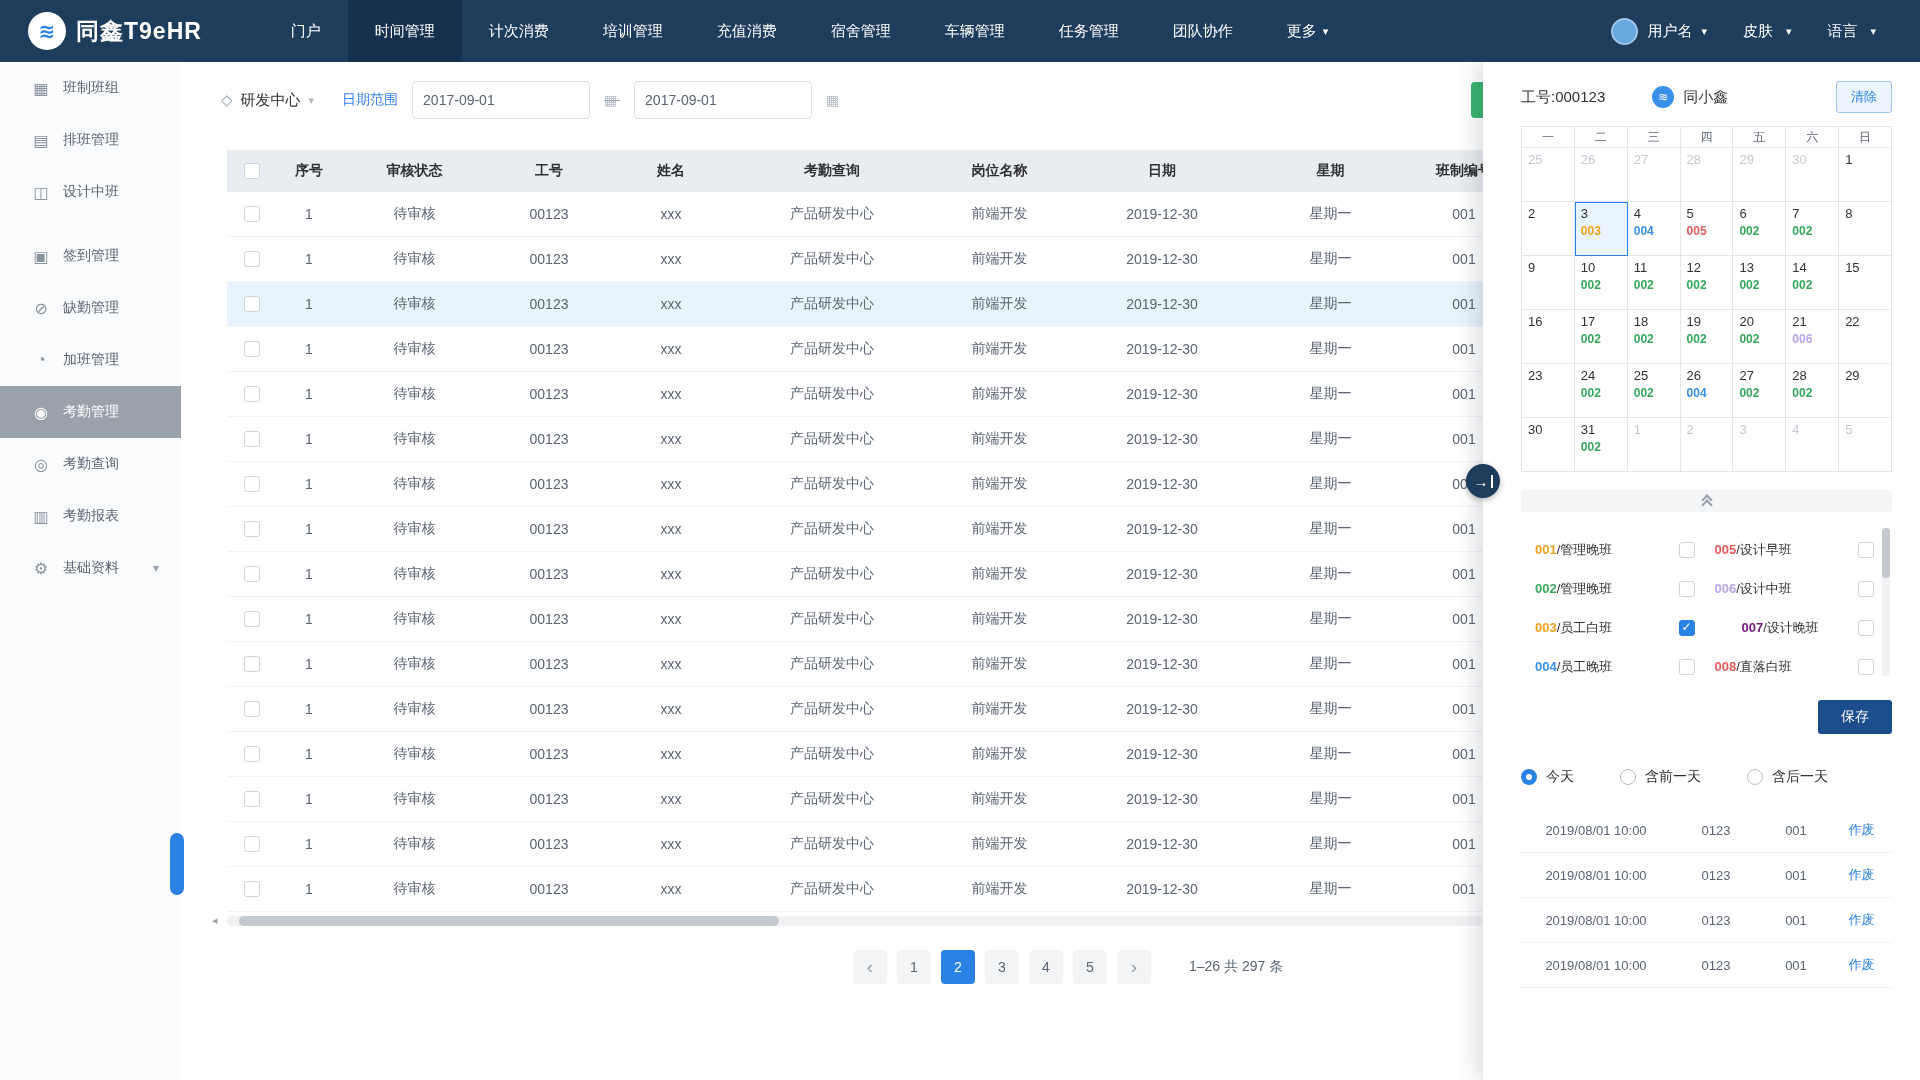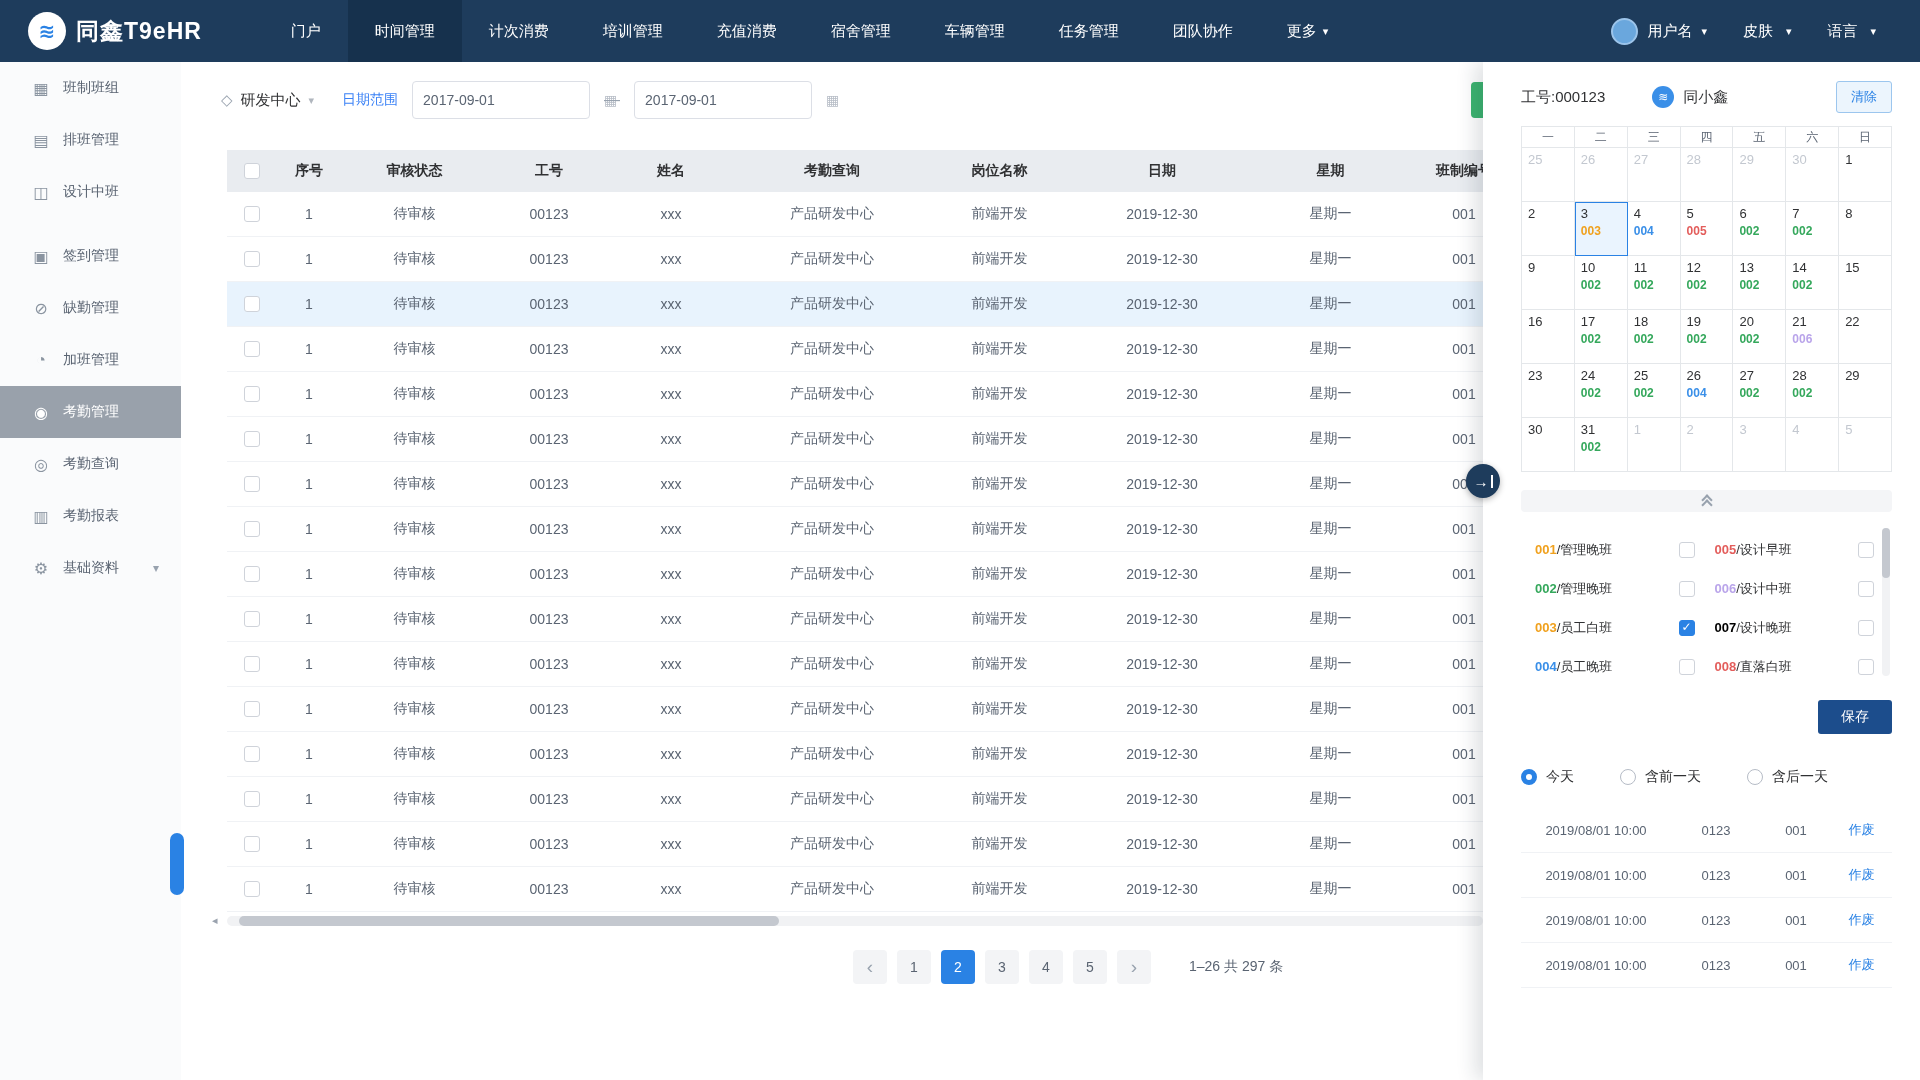--- a/index.html
+++ b/index.html
@@ -782,21 +782,21 @@
           <span class="shift-code" style="color: rgb(185, 164, 234);">006</span>
           <span class="shift-name">设计中班</span>
           <span class="checkbox"></span>
         </div>
         <div class="shift-item">
           <span class="shift-code" style="color: rgb(240, 161, 30);">003</span>
           <span class="shift-name">员工白班</span>
           <span class="checkbox checked"></span>
         </div>
         <div class="shift-item">
-          <span class="shift-code" style="color: #000000;">007</span>
+          <span class="shift-code" style="color: #701a75; margin-left: 27px;">007</span>
           <span class="shift-name">设计晚班</span>
           <span class="checkbox"></span>
         </div>
         <div class="shift-item">
           <span class="shift-code" style="color: rgb(58, 143, 232);">004</span>
           <span class="shift-name">员工晚班</span>
           <span class="checkbox"></span>
         </div>
         <div class="shift-item">
           <span class="shift-code" style="color: rgb(227, 93, 91);">008</span>

